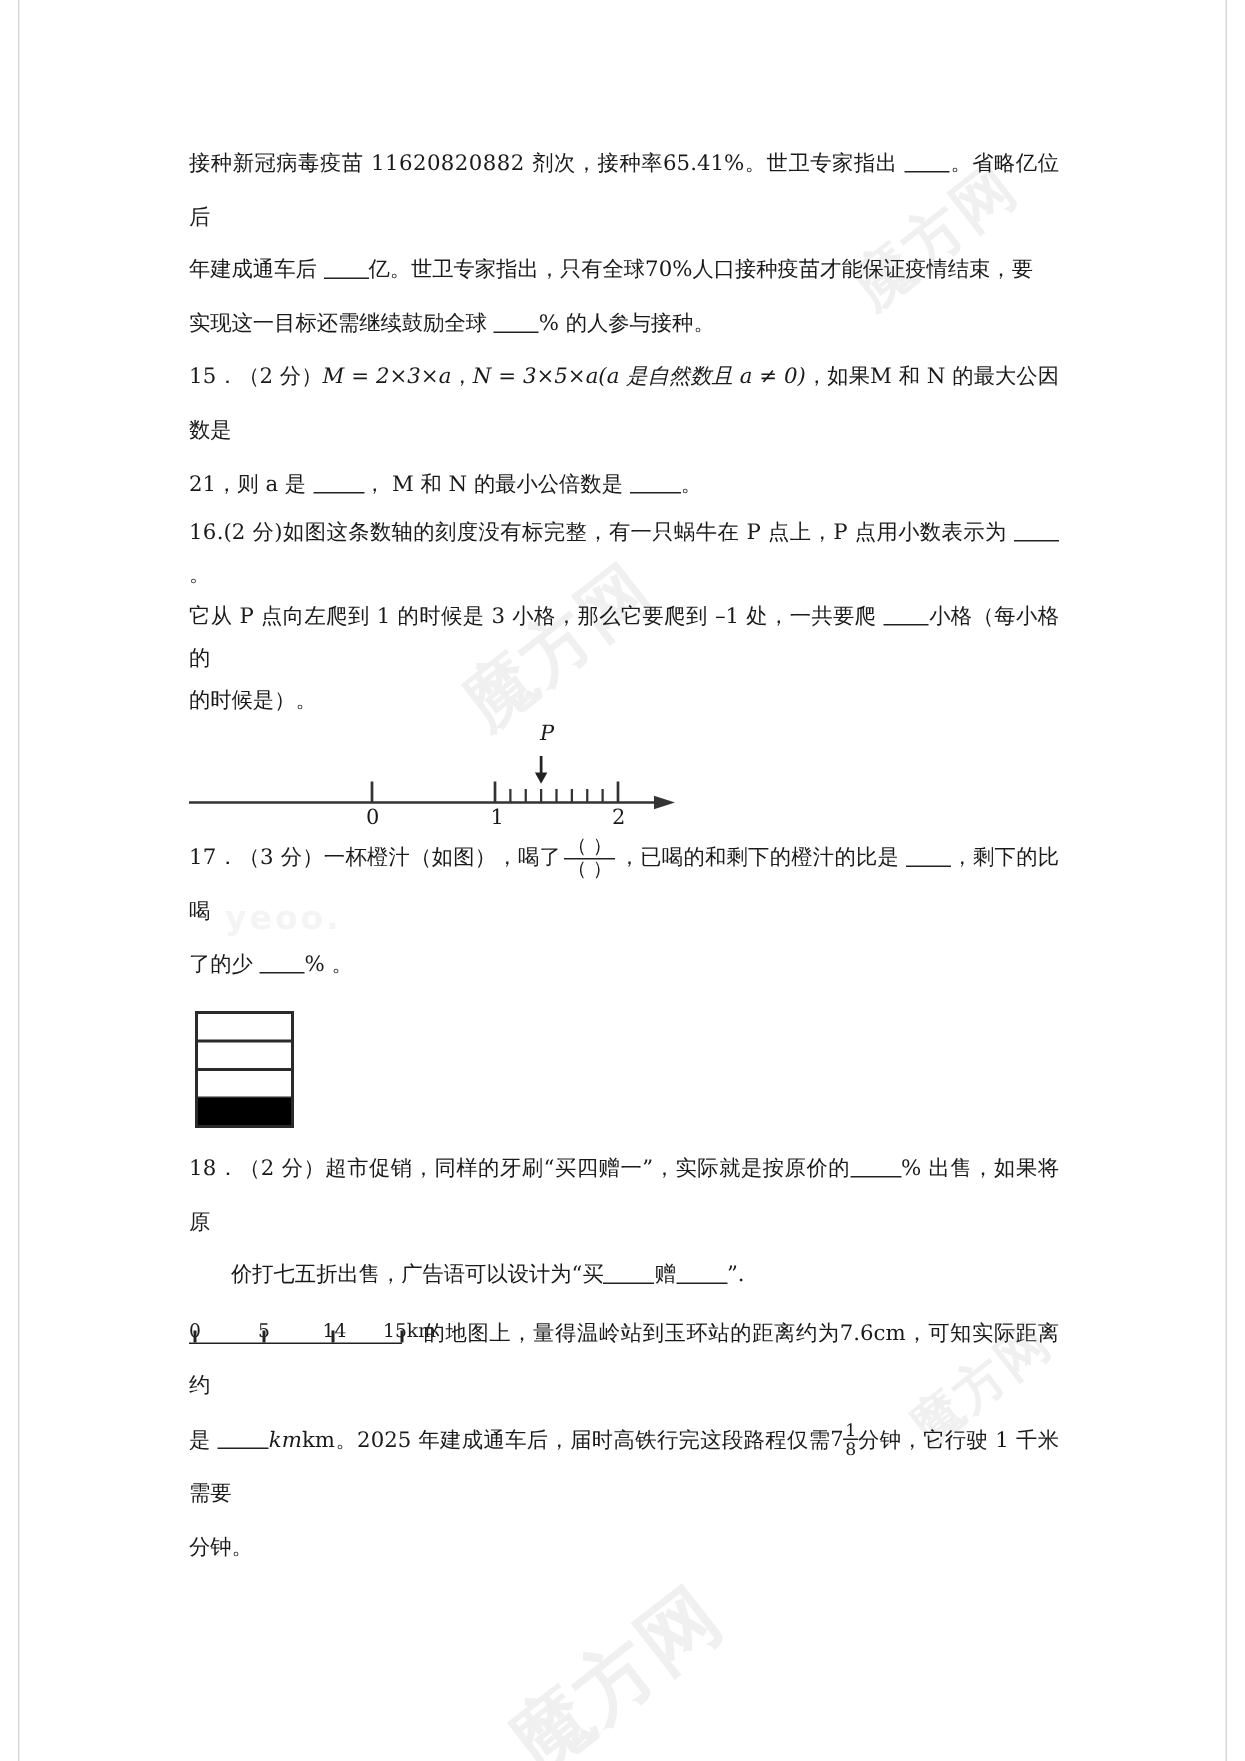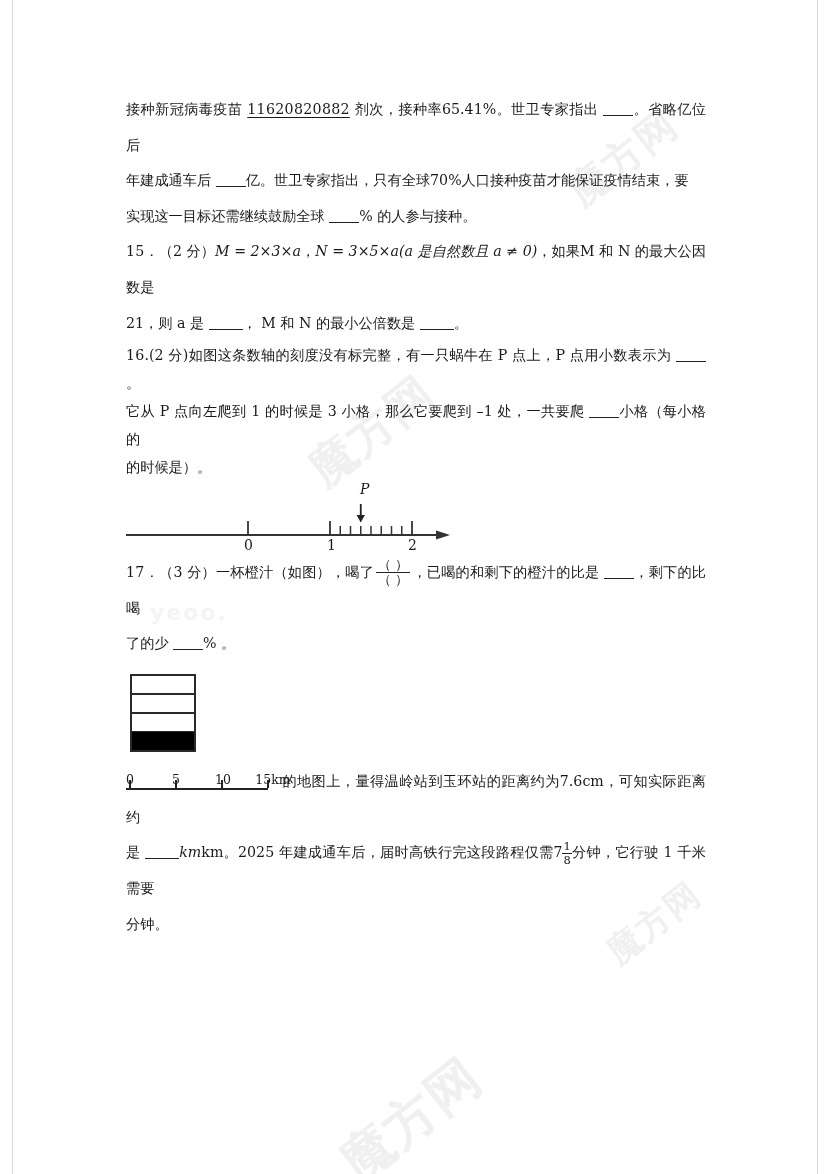--- a/index.html
+++ b/index.html
@@ -75,21 +75,20 @@
   
   .blank {
     display: inline-block;
     border-bottom: 1.3px solid #222;
     vertical-align: -2px;
   }
   .blank.w30 { width: 30px; }
   .blank.w34 { width: 34px; }
 
   .uline {
-    text-decoration: underline;
     text-underline-offset: 3px;
     letter-spacing: 0.3px;
   }
 
   .ital { font-style: italic; }
   .num { font-family: "DejaVu Serif", "Liberation Serif", serif; }
 
   
   .frac {
     display: inline-block;
@@ -265,26 +264,29 @@
     </p>
 
     <div class="fig-glass">
       <div class="glass-box"></div>
       <div class="glass-div" style="top:19px;"></div>
       <div class="glass-div" style="top:38px;"></div>
       <div class="glass-div" style="top:57px;"></div>
       <div class="glass-fill" style="top:58px;"></div>
     </div>
 
+    <p class="q"><span class="qnum">18</span>．<span>（2 分）</span><span>超市促销，同样的牙刷“买四赠一”，实际就是按原价的</span><span class="blank w34"></span><span>% 出售，如果将原</span><br>
+      <span class="indent"></span><span>价打七五折出售，广告语可以设计为“买</span><span class="blank w34"></span><span>赠</span><span class="blank w34"></span><span>”.</span>
+    </p>
 
     <p class="q"><span class="fig-scalebar">
         <span class="sb-labels">
           <span class="sb-label" style="left:4px;">0</span>
           <span class="sb-label" style="left:50px;">5</span>
-          <span class="sb-label" style="left:97px;">10</span>
+          <span class="sb-label" style="left:97px;">14</span>
           <span class="sb-label" style="left:147px;">15km</span>
         </span>
         <span class="sb-axis"></span>
         <span class="sb-tick" style="left:3px;"></span>
         <span class="sb-tick" style="left:49px;"></span>
         <span class="sb-tick" style="left:95px;"></span>
         <span class="sb-tick" style="left:141px;"></span>
       </span><span>的地图上，量得温岭站到玉环站的距离约为7.6cm，可知实际距离约</span>
     </p>
     <p class="q"><span>是</span>

